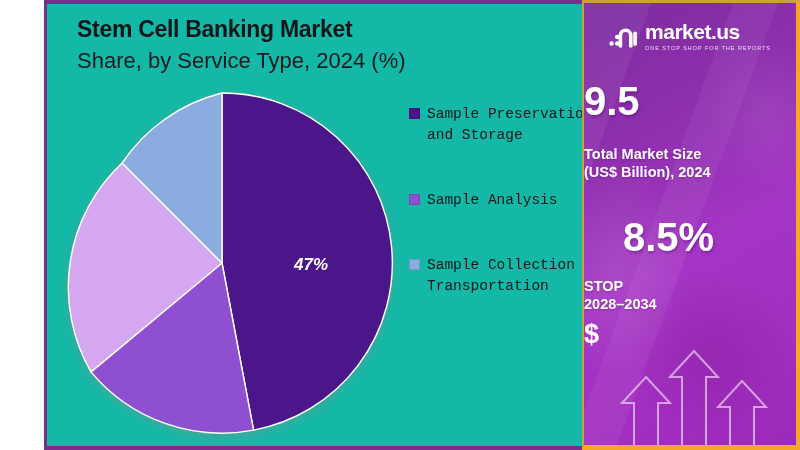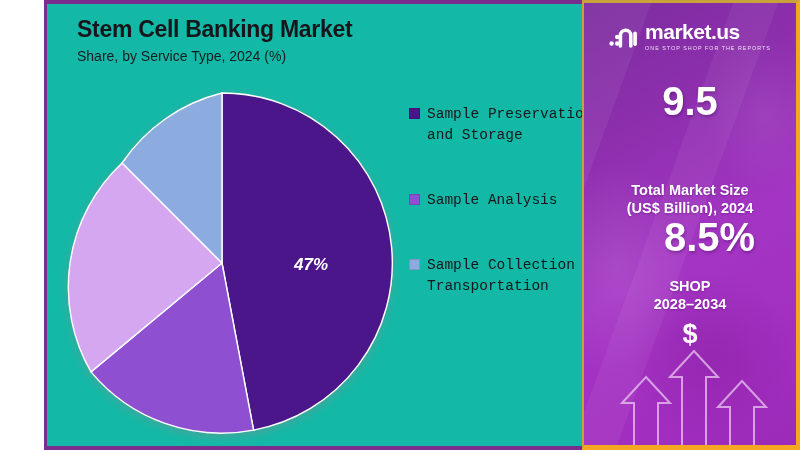--- a/index.html
+++ b/index.html
@@ -21,21 +21,21 @@
     box-sizing:border-box;
     margin-left:44px;
   }
   .chart-title{
     position:absolute;left:30px;top:12px;
     font-size:23px;font-weight:bold;color:#16161a;
     letter-spacing:-0.3px;white-space:nowrap;
   }
   .chart-subtitle{
     position:absolute;left:30px;top:44px;
-    font-size:14px;color:#1b1b1f;white-space:nowrap;
+    font-size:22px;color:#1b1b1f;white-space:nowrap;
   }
 
   
   .pie-wrap{position:absolute;left:2px;top:76px;width:350px;height:368px;}
   .pie-svg{display:block;}
   .pie-label{
     font-family:"Liberation Sans",sans-serif;
     font-size:17px;font-weight:bold;font-style:italic;
     fill:#ffffff;
   }
@@ -64,21 +64,21 @@
   }
   .rp-texture{
     position:absolute;inset:0;
     background:
       radial-gradient(ellipse 120px 180px at 15% 60%, rgba(255,255,255,0.10), transparent 60%),
       radial-gradient(ellipse 90px 120px at 85% 25%, rgba(255,255,255,0.07), transparent 65%),
       radial-gradient(ellipse 140px 140px at 60% 80%, rgba(120,20,140,0.30), transparent 60%),
       linear-gradient(110deg, rgba(255,255,255,0.06) 0 18%, transparent 18% 40%, rgba(255,255,255,0.05) 40% 52%, transparent 52%);
     pointer-events:none;
   }
-  .rp-inner{position:relative;z-index:2;width:100%;height:100%;text-align:center;text-decoration:underline;}
+  .rp-inner{position:relative;z-index:2;width:100%;height:100%;text-decoration:underline;}
 
   .logo-row{
     position:absolute;left:0;right:0;top:18px;
     display:flex;align-items:center;justify-content:center;
   }
   .logo-mark{width:30px;height:26px;margin-right:6px;}
   .logo-text-wrap{display:flex;flex-direction:column;align-items:flex-start;}
   .logo-text{
     font-size:21px;font-weight:bold;color:#ffffff;letter-spacing:-0.5px;line-height:1;
   }
@@ -91,21 +91,21 @@
     font-size:40px;font-weight:bold;color:#ffffff;line-height:1;
     text-shadow:1px 2px 3px rgba(60,0,80,0.35);
   }
   .stat-big.v1{top:78px;}
   .stat-big.v2{top:214px;padding-left:39px;}
   .stat-caption{
     position:absolute;left:0;right:0;
     font-size:14.5px;font-weight:bold;color:#ffffff;line-height:1.25;
     text-shadow:0px 1px 2px rgba(60,0,80,0.3);
   }
-  .stat-caption.c1{top:142px;margin-top:36px;}
+  .stat-caption.c1{top:142px;}
   .stat-caption.c2{top:274px;}
 
   .dollar-icon{
     position:absolute;left:0;right:0;top:318px;
     font-size:27px;font-weight:bold;color:#ffffff;line-height:1;
   }
   .arrows{
     position:absolute;left:0;right:0;bottom:0;height:110px;
   }
 </style>
@@ -181,21 +181,21 @@
       </div>
 
       <div class="stat-big v1">9.5</div>
       <div class="stat-caption c1">
         <div>Total Market Size</div>
         <div>(US$ Billion), 2024</div>
       </div>
 
       <div class="stat-big v2">8.5%</div>
       <div class="stat-caption c2">
-        <div>SHOP</div>
+        <div>STOP</div>
         <div>2028–2034</div>
       </div>
 
       <div class="dollar-icon">$</div>
 
       <svg class="arrows" viewBox="0 0 218 110" preserveAspectRatio="none">
         <g fill="none" stroke="#e9c9f2" stroke-width="2" stroke-opacity="0.75">
           <path d="M50 110 L50 68 L38 68 L62 42 L86 68 L74 68 L74 110"></path>
           <path d="M98 110 L98 42 L86 42 L110 16 L134 42 L122 42 L122 110"></path>
           <path d="M146 110 L146 72 L134 72 L158 46 L182 72 L170 72 L170 110"></path>

